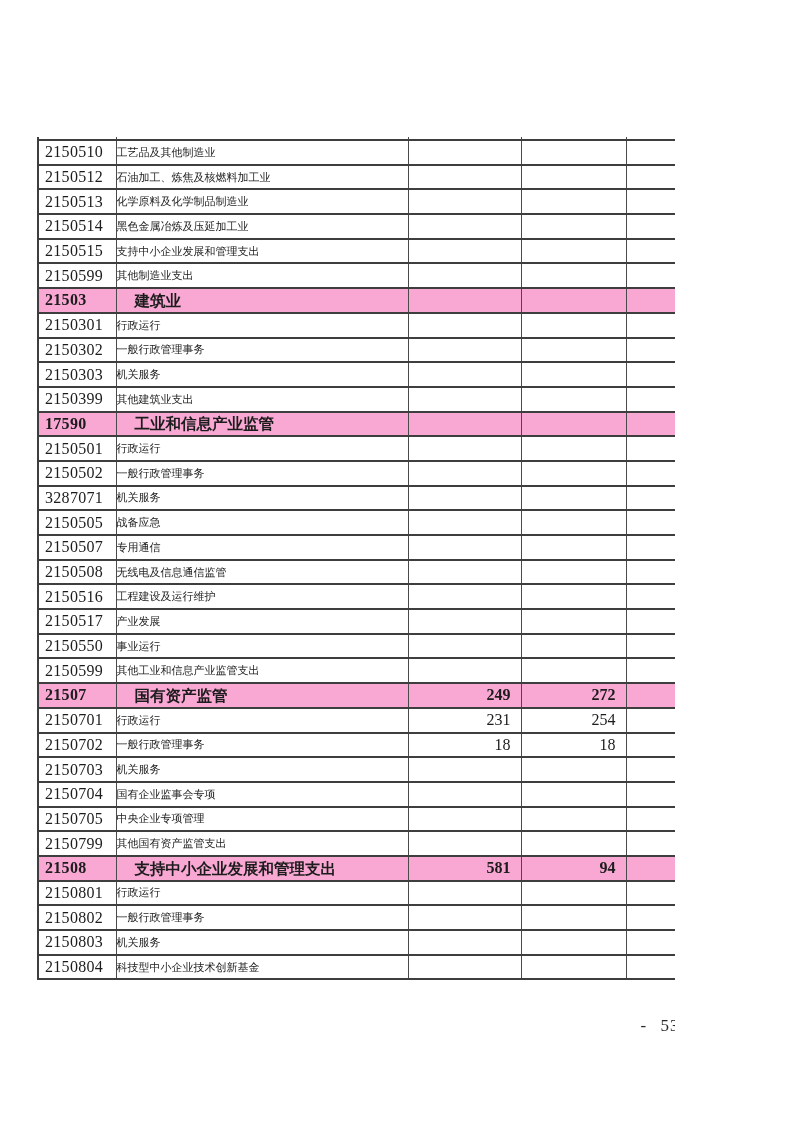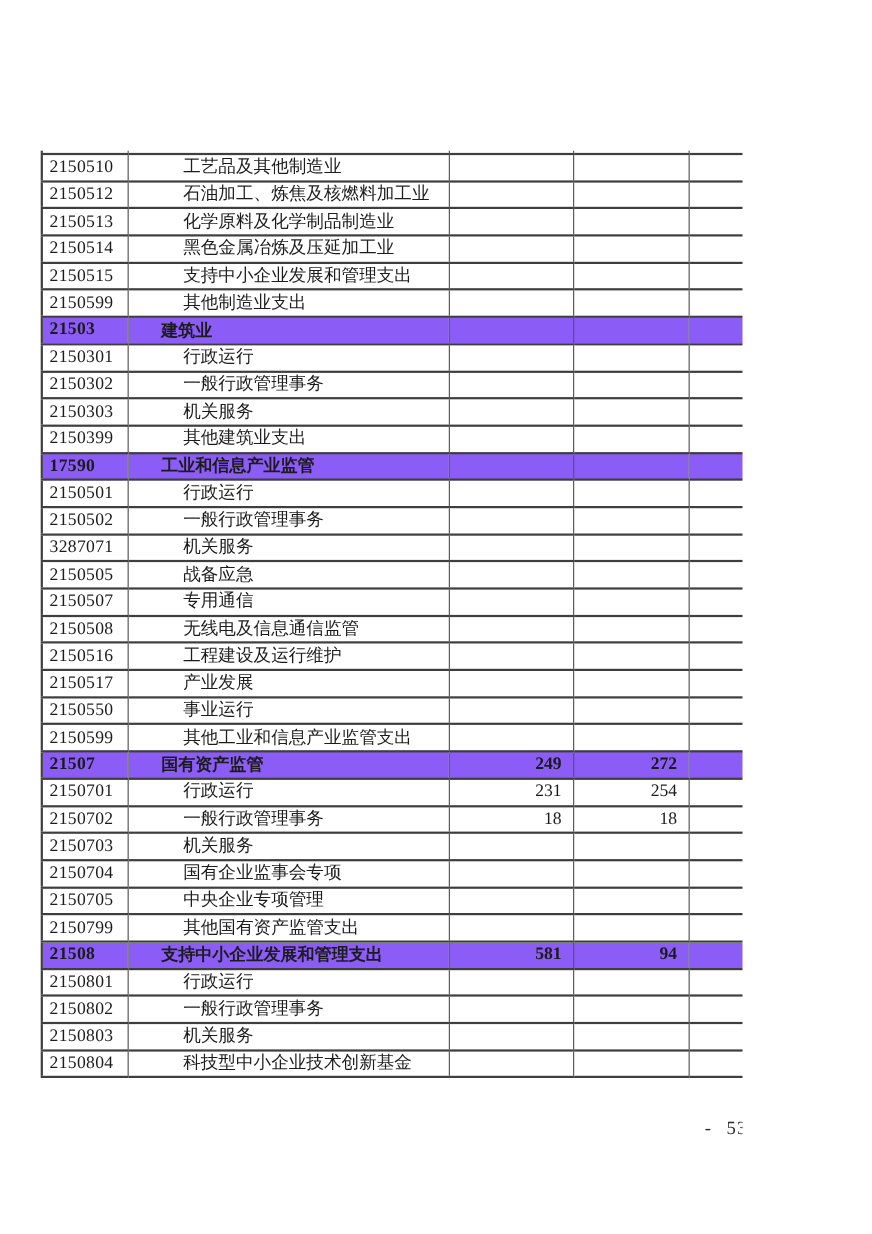--- a/index.html
+++ b/index.html
@@ -35,26 +35,26 @@
     height: 24.7px;
     vertical-align: middle;
     font-size: 16px;
     line-height: 1;
     white-space: nowrap;
     overflow: hidden;
   }
   td:first-child { border-left: none; }
   tr.stub td { height: 3px; border-bottom: 2px solid #3e3e3e; }
   td.code { padding-left: 6px; letter-spacing: 0.3px; }
-  td.name { padding-left: 50px; font-size: 16px; }
-  tr.section td.name { padding-left: 30px; }
+  td.name { font-size: 11px; }
+  tr.section td.name { padding-left: 18px; }
   td.num  { text-align: right; padding-right: 10px; }
   td.pct  { text-align: right; padding-right: 6px; }
   tr.section td {
-    background: #8b5cf6;
+    background: #f9a8d4;
     font-weight: bold;
     margin-left: 37px;
   }
   tr.section td.name {
     font-family: "Liberation Sans", "DejaVu Sans", sans-serif;
     font-size: 15.5px;
   }
   .page-number {
     position: absolute;
     left: 620px;

